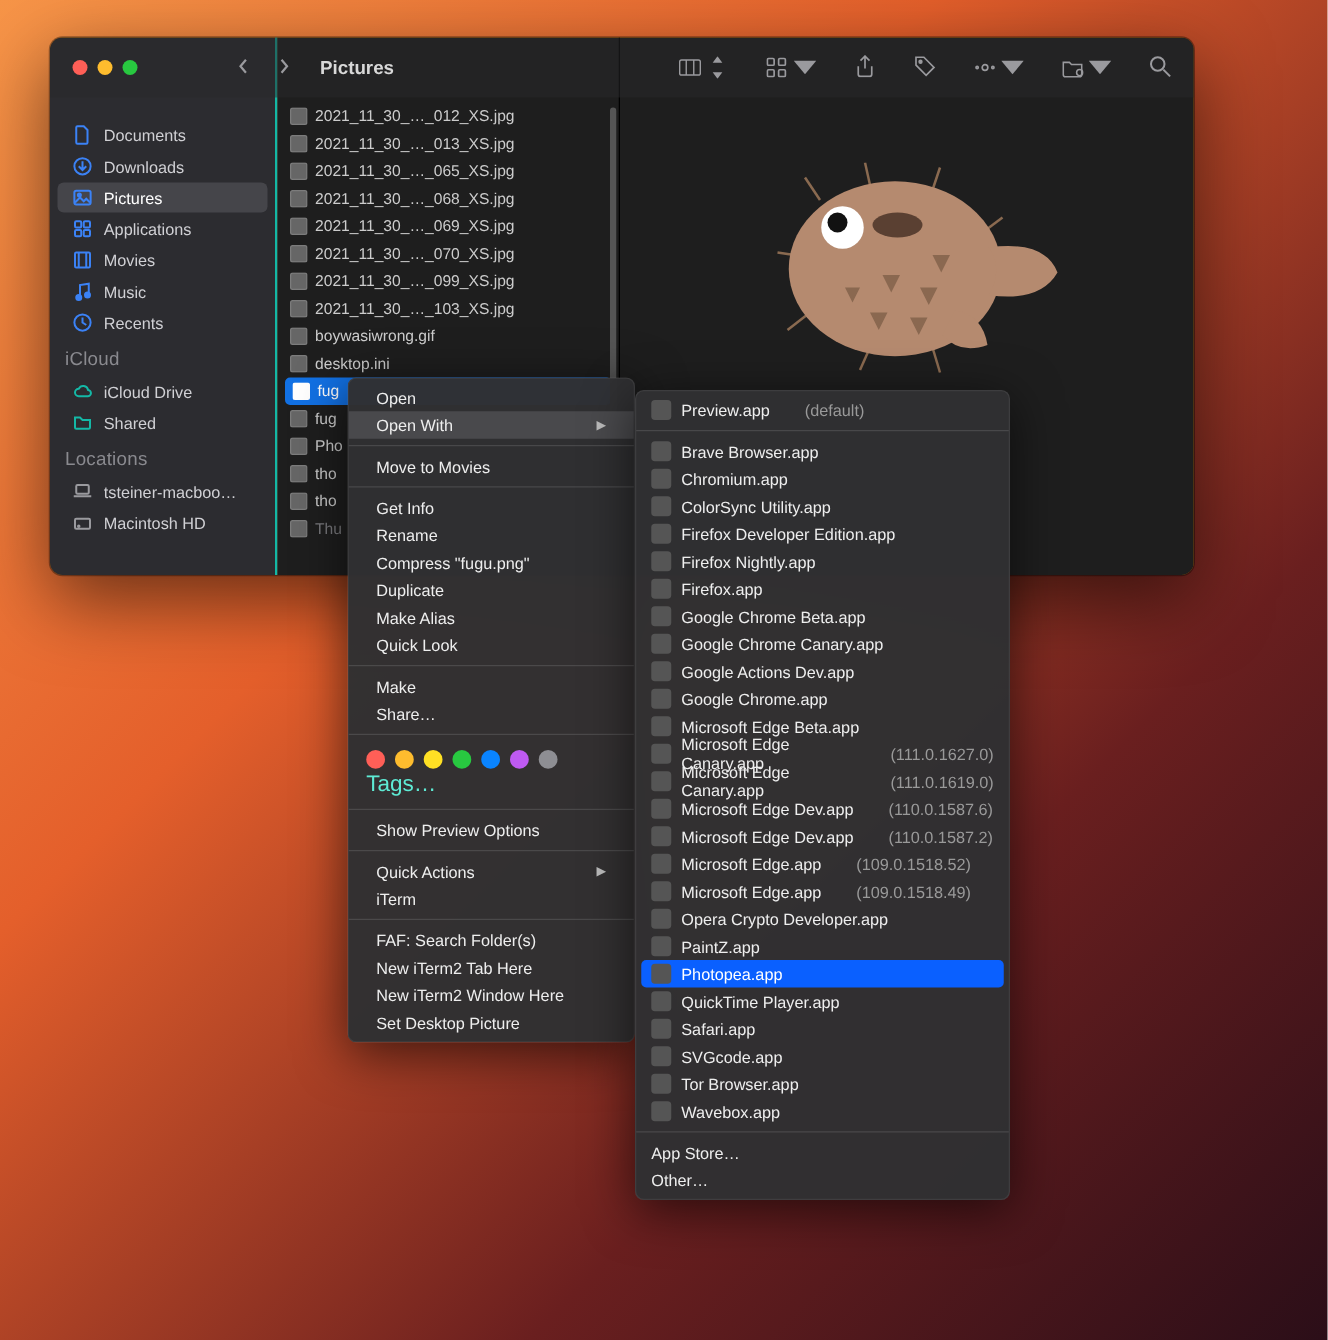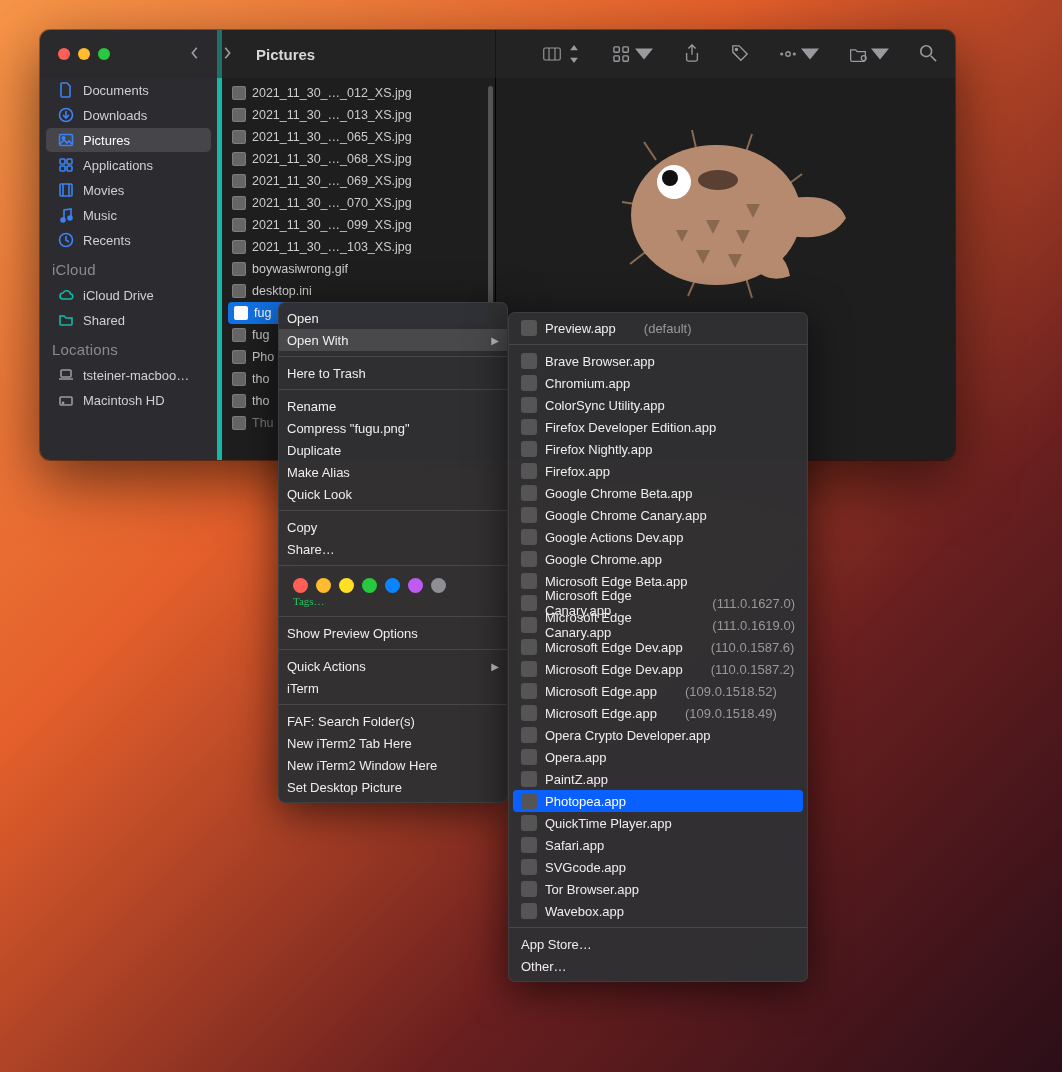--- a/index.html
+++ b/index.html
@@ -40,23 +40,23 @@
   .navbtns svg { width:14px; height:14px; }
   .title { margin-left: 22px; font-size: 15px; font-weight:600; color:#d8d8d8; }
   .tool-right { margin-left:auto; margin-right:18px; display:flex; align-items:center; gap:30px; color:#9a9a9e; }
   .tool-right .grp { display:flex; align-items:center; gap:4px; }
   .tool-right svg { width:18px; height:18px; }
 
   
   .sidebar {
     width: 182px; height: 100%;
     background: #2c2c30;
-    padding-top: 47px;
+    padding-top: 65px;
     flex-shrink: 0;
-    border-right: 5px solid #14b8a6;
+    border-right: 2px solid #14b8a6;
     font-size:13px;
   }
   .side-section { padding: 0 6px; }
   .side-heading { padding: 8px 12px 4px; font-size:15px; color:#8a8a8f; letter-spacing:.2px; }
   .side-item {
     display:flex; align-items:center; gap:9px;
     padding: 3px 12px; height:24px;
     border-radius:5px; color:#d0d0d4; margin:1px 0;
   }
   .side-item.active { background:#45454a; color:#fff; }
@@ -112,30 +112,30 @@
     background:rgba(48,48,50,.98);
     border:1px solid rgba(255,255,255,.07);
     border-radius:7px;
     box-shadow:0 8px 40px rgba(0,0,0,.6);
     padding:4px 0;
     font-size:13px;
     z-index:10;
   }
   .menu .mi {
     display:flex; align-items:center;
-    height:22px; padding:0 8px;
+    height:22px; padding:0 22px;
     color:#eee;
     position:relative;
   }
   .menu .mi.hi { background:#49494c; }
   .menu .sep { height:1px; background:rgba(255,255,255,.12); margin:5px 0; }
   .menu .mi .chev { margin-left:auto; font-size:10px; color:#bbb; }
   .tag-dots { display:flex; gap:8px; padding:7px 14px 2px; }
   .tag-dots span { width:15px; height:15px; border-radius:50%; }
-  .tags-label { padding:0 14px 4px; color:#22c55e; font-size:11px;font-family:Liberation Serif, serif; }
+  .tags-label { padding:0 14px 4px; color:#5eead4; font-size:18px; }
 
   
   .submenu {
     position:absolute;
     left:508px; top:312px;
     width:300px;
     background:rgba(48,48,50,.98);
     border:1px solid rgba(255,255,255,.07);
     border-radius:7px;
     box-shadow:0 8px 40px rgba(0,0,0,.6);
@@ -457,41 +457,44 @@
 <div class="menu" id="ctx">
     <div class="mi">
       <span>Open</span>
     </div>
     <div class="mi hi">
       <span>Open With</span>
       <span class="chev">▶</span>
     </div>
     <div class="sep"></div>
     <div class="mi">
-      <span>Here to Trash</span>
-    </div>
-    <div class="sep"></div>
+      <span>Move to Movies</span>
+    </div>
+    <div class="sep"></div>
+    <div class="mi">
+      <span>Get Info</span>
+    </div>
     <div class="mi">
       <span>Rename</span>
     </div>
     <div class="mi">
       <span>Compress "fugu.png"</span>
     </div>
     <div class="mi">
       <span>Duplicate</span>
     </div>
     <div class="mi">
       <span>Make Alias</span>
     </div>
     <div class="mi">
       <span>Quick Look</span>
     </div>
     <div class="sep"></div>
     <div class="mi">
-      <span>Copy</span>
+      <span>Make</span>
     </div>
     <div class="mi">
       <span>Share…</span>
     </div>
     <div class="sep"></div>
     <div class="tag-dots">
       <span style="background: rgb(255, 95, 87);"></span>
       <span style="background: rgb(254, 188, 46);"></span>
       <span style="background: rgb(255, 224, 36);"></span>
       <span style="background: rgb(40, 200, 64);"></span>
@@ -607,24 +610,20 @@
       <span class="aic"></span>
       <span>Microsoft Edge.app</span>
       <span class="sub">(109.0.1518.49)</span>
     </div>
     <div class="si">
       <span class="aic"></span>
       <span>Opera Crypto Developer.app</span>
     </div>
     <div class="si">
       <span class="aic"></span>
-      <span>Opera.app</span>
-    </div>
-    <div class="si">
-      <span class="aic"></span>
       <span>PaintZ.app</span>
     </div>
     <div class="si hi">
       <span class="aic"></span>
       <span>Photopea.app</span>
     </div>
     <div class="si">
       <span class="aic"></span>
       <span>QuickTime Player.app</span>
     </div>

